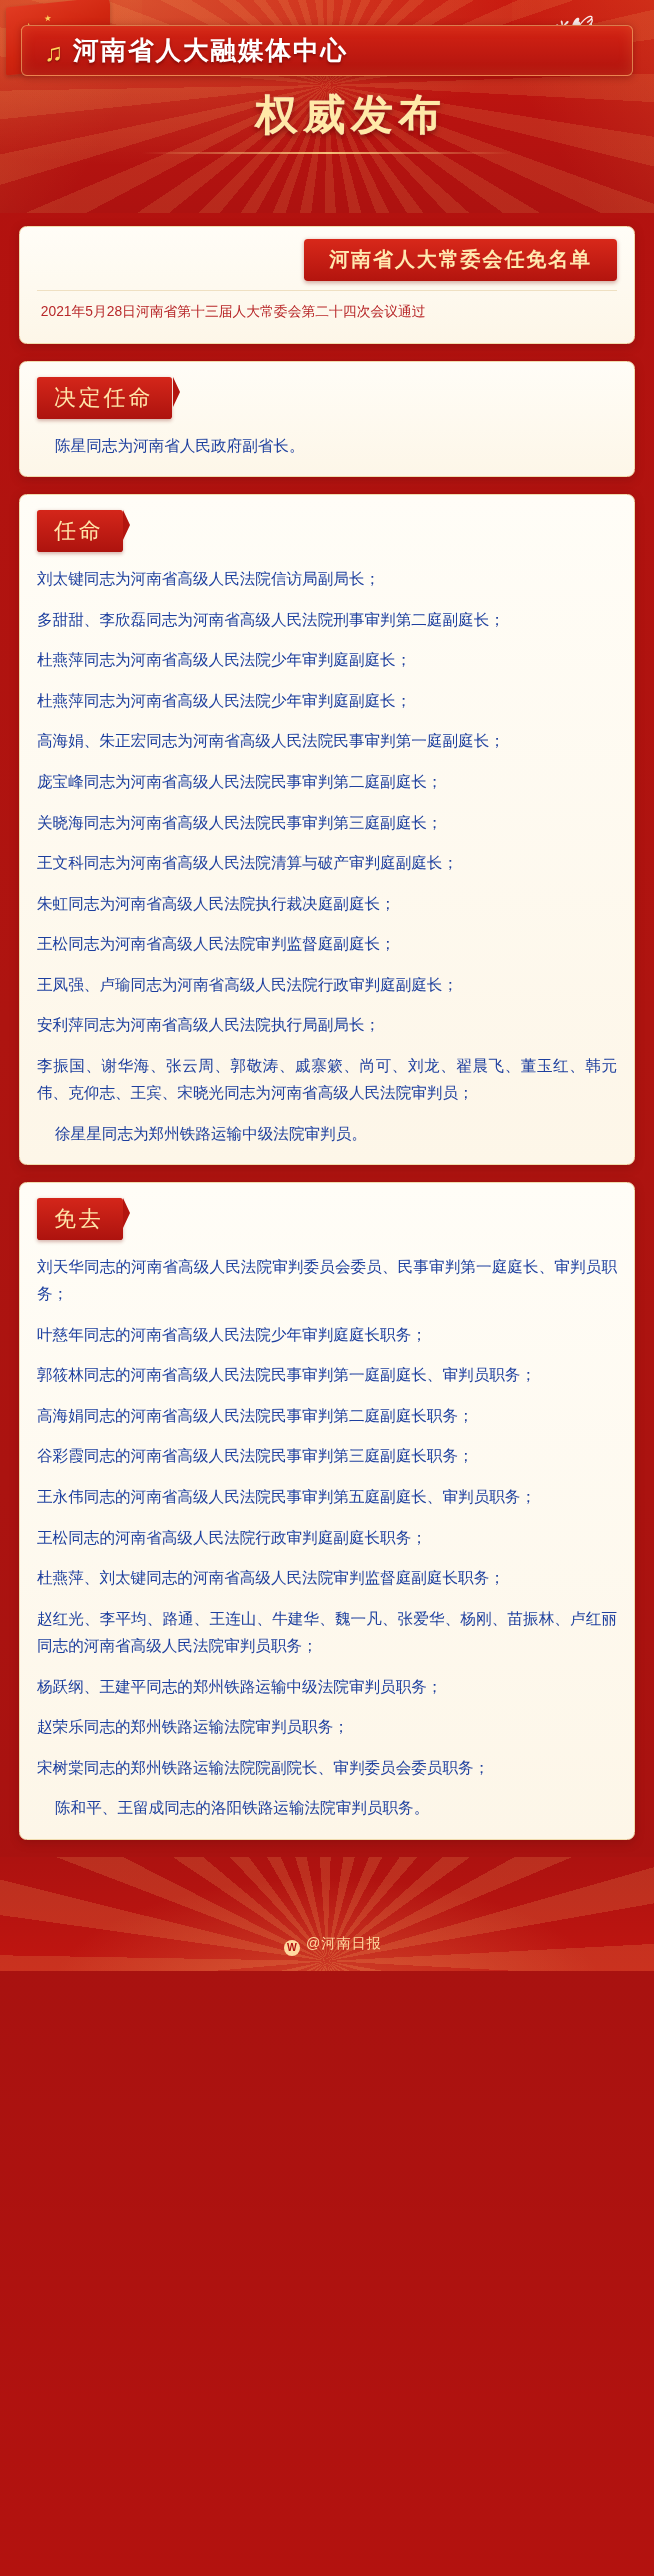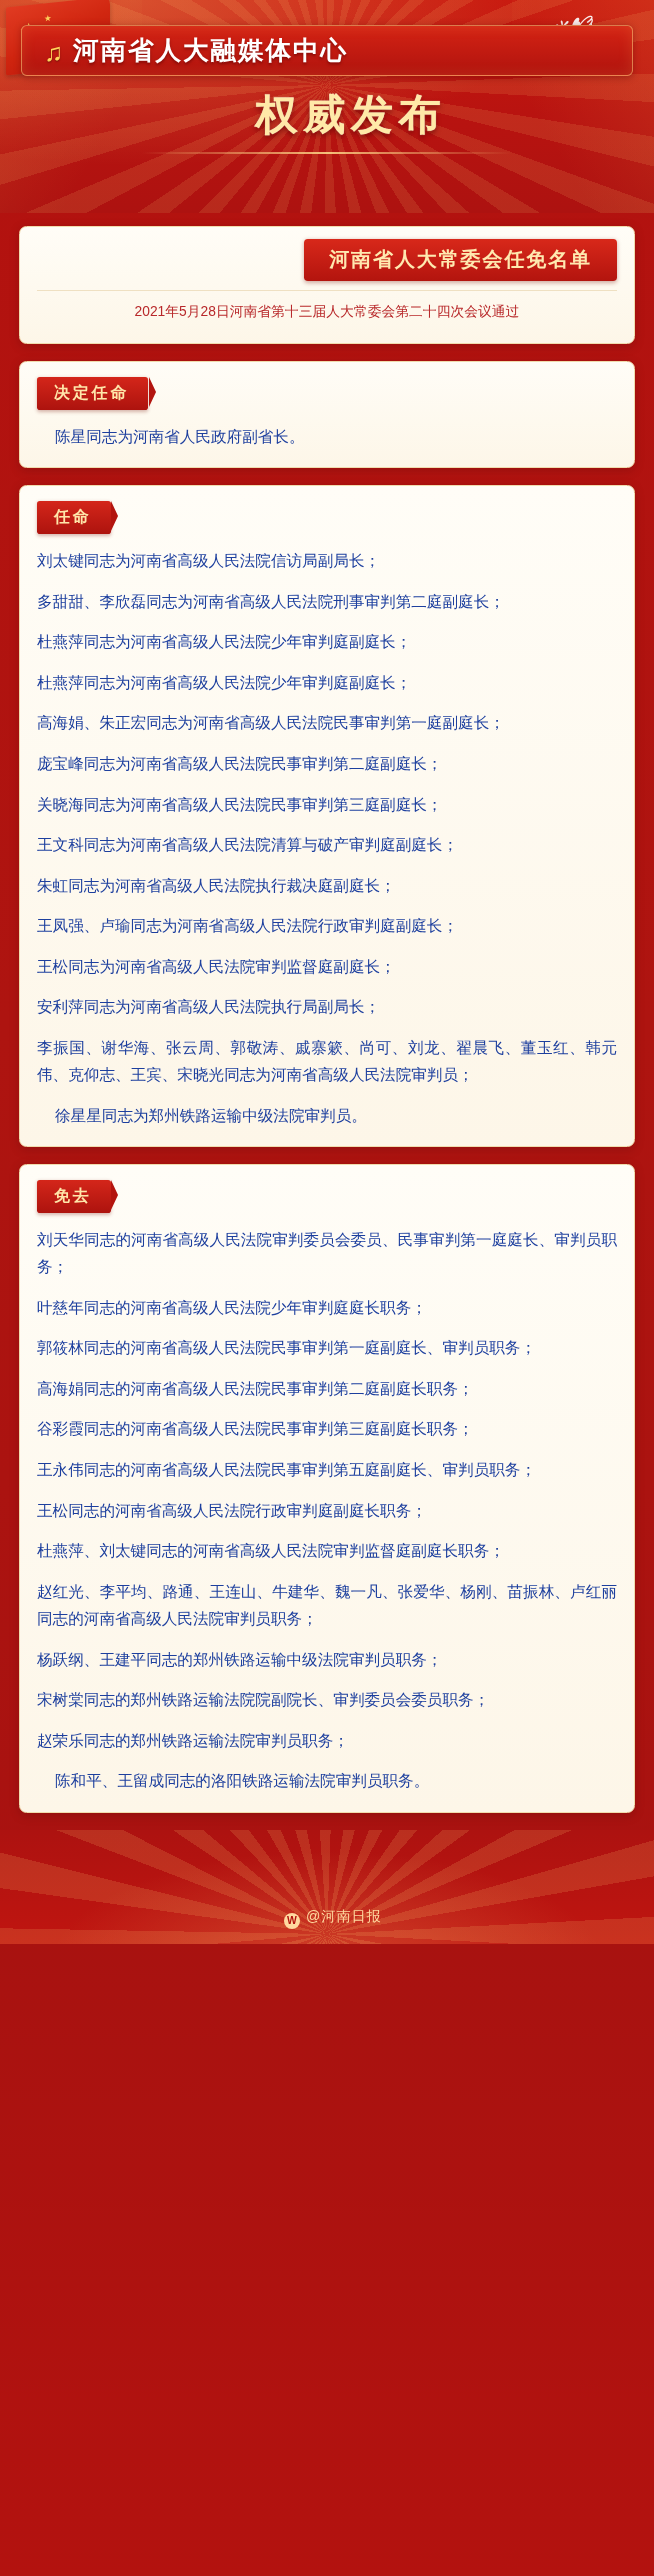--- a/index.html
+++ b/index.html
@@ -109,33 +109,33 @@
     display: inline-block;
     background: linear-gradient(180deg, #d8281a 0%, #b3140e 100%);
     color: #ffe9b0;
     font-size: 20px; font-weight: bold; letter-spacing: 1.9px;
     padding: 7.6px 25px;
     border-radius: 3.8px;
     box-shadow: 0 1.9px 4.7px rgba(120,20,10,.35);
     font-family: "Liberation Serif", "DejaVu Serif", serif;
   }
   .meta-line {
-    text-align: center; color: #b8282a; font-size: 13.8px;
+    text-align: left; color: #b8282a; font-size: 13.8px;
     padding: 9.5px 3.8px 3.8px 3.8px; line-height: 1.6;
   }
   .divider {
     height: 0.9px; background: #efe0c2; margin: 9.5px 0 0 0;
   }
 
   
   .sec-tag {
     display: inline-block;
     background: linear-gradient(180deg, #d4261a 0%, #ad130e 100%);
     color: #ffe6aa;
-    font-size: 16px; font-weight: bold; letter-spacing: 2.8px;
+    font-size: 22px; font-weight: normal; letter-spacing: 2.8px;
     padding: 5.7px 19px 5.7px 17px;
     border-radius: 2.8px;
     margin: 0 0 13.3px 0;
     position: relative;
     box-shadow: 0 1.9px 3.8px rgba(120,20,10,.3);
     font-family: "Liberation Serif", "DejaVu Serif", serif;
   }
   .sec-tag::after {
     content: ""; position: absolute; right: -7.6px; top: 0;
     border-top: 15px solid transparent; border-bottom: 15px solid transparent;
@@ -220,41 +220,41 @@
     <span class="sec-tag">任命</span>
     <div class="entry">刘太键同志为河南省高级人民法院信访局副局长；</div>
     <div class="entry">多甜甜、李欣磊同志为河南省高级人民法院刑事审判第二庭副庭长；</div>
     <div class="entry">杜燕萍同志为河南省高级人民法院少年审判庭副庭长；</div>
     <div class="entry">杜燕萍同志为河南省高级人民法院少年审判庭副庭长；</div>
     <div class="entry">高海娟、朱正宏同志为河南省高级人民法院民事审判第一庭副庭长；</div>
     <div class="entry">庞宝峰同志为河南省高级人民法院民事审判第二庭副庭长；</div>
     <div class="entry">关晓海同志为河南省高级人民法院民事审判第三庭副庭长；</div>
     <div class="entry">王文科同志为河南省高级人民法院清算与破产审判庭副庭长；</div>
     <div class="entry">朱虹同志为河南省高级人民法院执行裁决庭副庭长；</div>
+    <div class="entry">王松同志为河南省高级人民法院审判监督庭副庭长；</div>
     <div class="entry">王凤强、卢瑜同志为河南省高级人民法院行政审判庭副庭长；</div>
-    <div class="entry">王松同志为河南省高级人民法院审判监督庭副庭长；</div>
     <div class="entry">安利萍同志为河南省高级人民法院执行局副局长；</div>
     <div class="entry">李振国、谢华海、张云周、郭敬涛、戚寨簌、尚可、刘龙、翟晨飞、董玉红、韩元伟、克仰志、王宾、宋晓光同志为河南省高级人民法院审判员；</div>
     <div class="entry">徐星星同志为郑州铁路运输中级法院审判员。</div>
   </div>
 
   <div class="card">
     <span class="sec-tag">免去</span>
     <div class="entry">刘天华同志的河南省高级人民法院审判委员会委员、民事审判第一庭庭长、审判员职务；</div>
     <div class="entry">叶慈年同志的河南省高级人民法院少年审判庭庭长职务；</div>
     <div class="entry">郭筱林同志的河南省高级人民法院民事审判第一庭副庭长、审判员职务；</div>
     <div class="entry">高海娟同志的河南省高级人民法院民事审判第二庭副庭长职务；</div>
     <div class="entry">谷彩霞同志的河南省高级人民法院民事审判第三庭副庭长职务；</div>
     <div class="entry">王永伟同志的河南省高级人民法院民事审判第五庭副庭长、审判员职务；</div>
     <div class="entry">王松同志的河南省高级人民法院行政审判庭副庭长职务；</div>
     <div class="entry">杜燕萍、刘太键同志的河南省高级人民法院审判监督庭副庭长职务；</div>
     <div class="entry">赵红光、李平均、路通、王连山、牛建华、魏一凡、张爱华、杨刚、苗振林、卢红丽同志的河南省高级人民法院审判员职务；</div>
     <div class="entry">杨跃纲、王建平同志的郑州铁路运输中级法院审判员职务；</div>
+    <div class="entry">赵荣乐同志的郑州铁路运输法院审判员职务；</div>
     <div class="entry">宋树棠同志的郑州铁路运输法院院副院长、审判委员会委员职务；</div>
-    <div class="entry">赵荣乐同志的郑州铁路运输法院审判员职务；</div>
     <div class="entry">陈和平、王留成同志的洛阳铁路运输法院审判员职务。</div>
   </div>
 
   <div class="footer">
     <div class="fan"></div>
     <div class="footer-brand">
       <span class="wb-icon">W</span><span>@河南日报</span>
     </div>
   </div>
 

